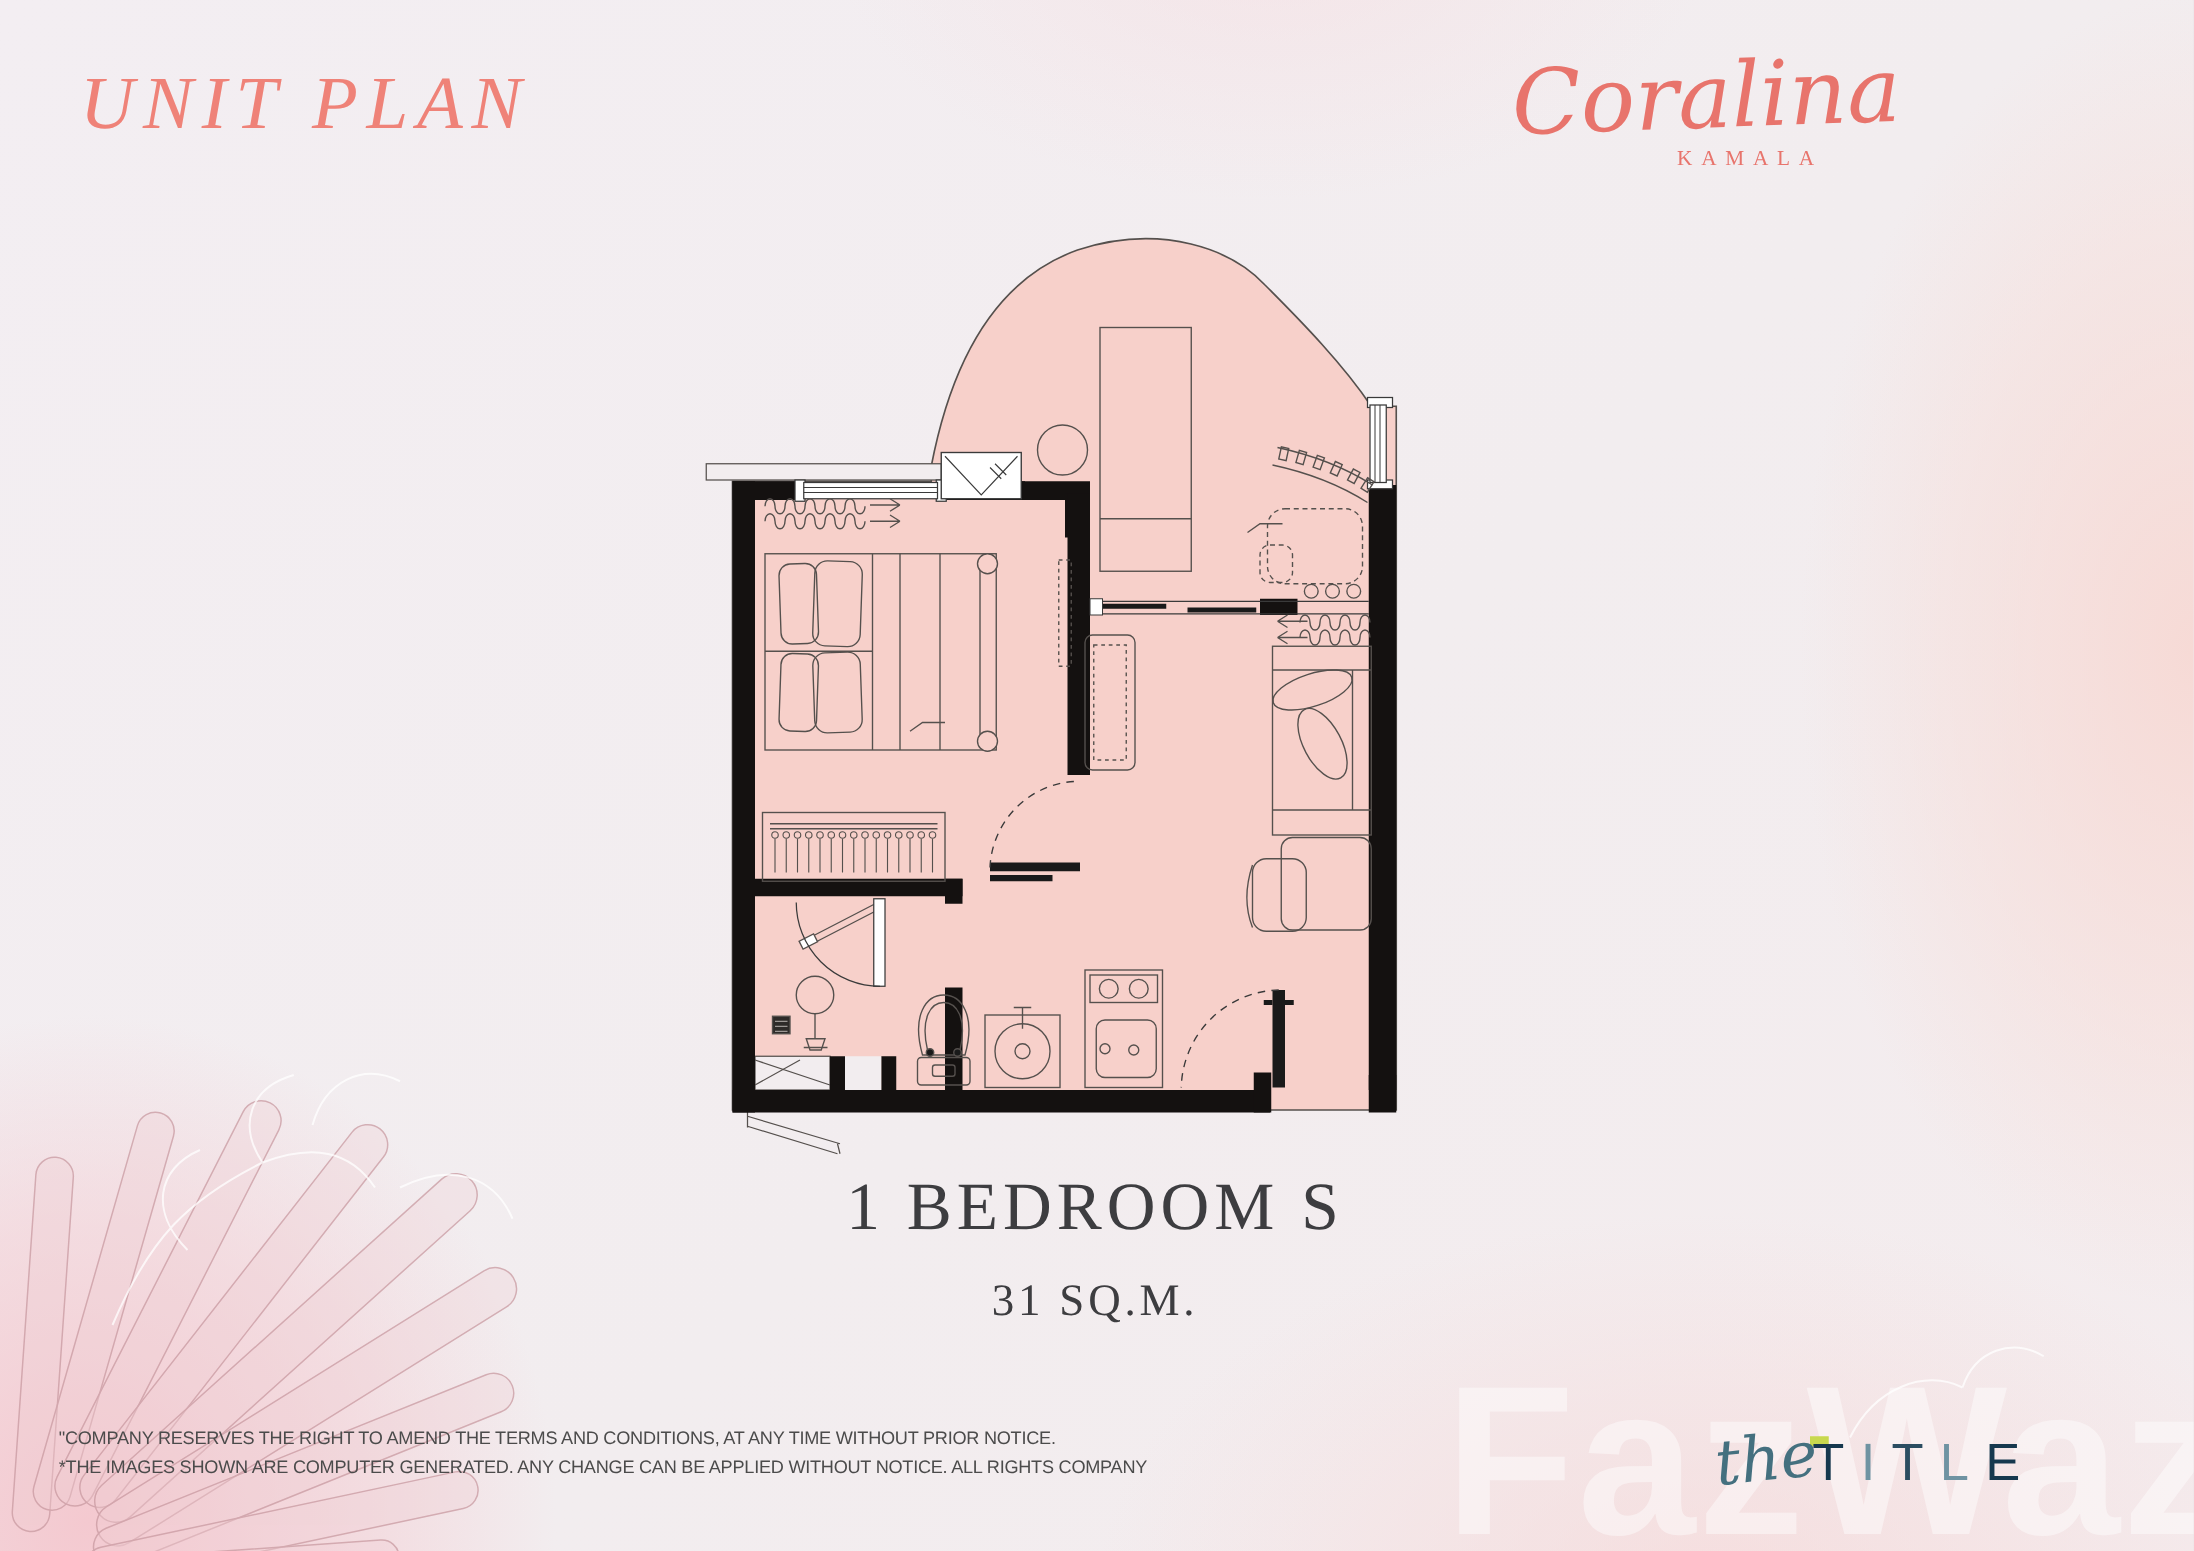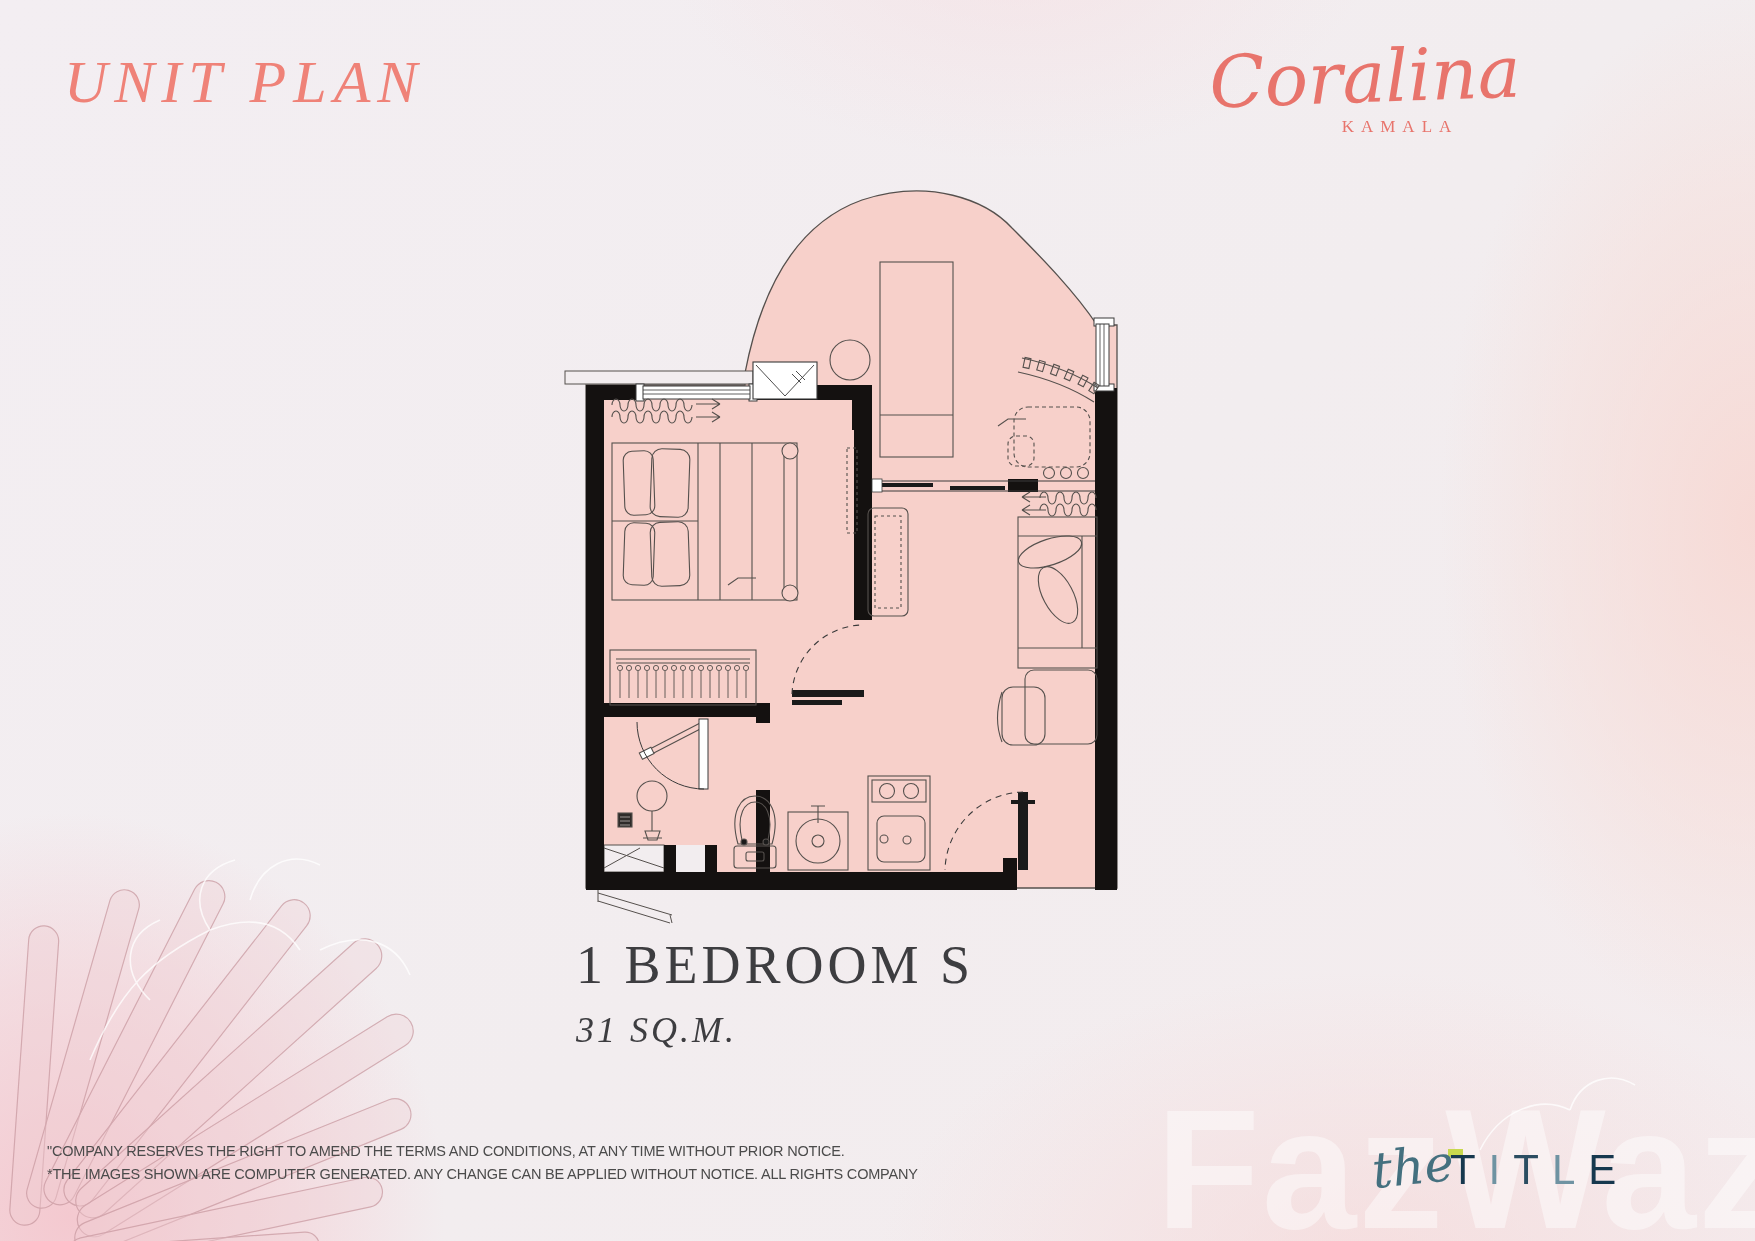--- a/index.html
+++ b/index.html
@@ -17,24 +17,24 @@
   svg{display:block;}
   
   .page-title{
     position:absolute;left:64px;top:48px;z-index:5;
     font-size:60px;letter-spacing:7px;color:var(--coral,#ef8278);font-weight:400;font-style:italic;
   }
   .brand{position:absolute;left:1200px;top:40px;width:330px;text-align:center;z-index:5;color:var(--coral-deep,#e8746c);}
   .brand-name{font-family:"DejaVu Serif",serif;font-style:italic;font-size:72px;line-height:1.05;transform:rotate(-2deg);}
   .brand-loc{font-size:17px;letter-spacing:7px;margin-top:1px;padding-left:70px;font-family:"Liberation Serif",serif;}
   
-  .unit-info{position:absolute;left:576px;top:938px;width:600px;text-align:left;z-index:5;color:#3d3d40;}
+  .unit-info{position:absolute;left:576px;top:938px;width:600px;text-align:center;z-index:5;color:#3d3d40;}
   .unit-type{font-size:54px;letter-spacing:4px;line-height:1.0;}
   .unit-code{font-size:34px;letter-spacing:3px;margin-top:14px;}
-  .unit-area{font-size:36px;letter-spacing:3px;margin-top:17px;font-style:italic;}
+  .unit-area{font-size:36px;letter-spacing:3px;margin-top:27px;}
   
   .disclaimer{position:absolute;left:47px;top:1140px;z-index:5;
     font-family:"Liberation Sans",sans-serif;font-size:14.5px;line-height:1.6;color:#4b4b4b;letter-spacing:-0.2px;}
   
   .watermark{position:absolute;right:-30px;bottom:-26px;z-index:2;
     font-family:"Liberation Sans",sans-serif;font-weight:bold;font-size:170px;letter-spacing:2px;
     color:rgba(255,255,255,.45);white-space:nowrap;}
   
   .dev-logo{position:absolute;left:1372px;top:1138px;z-index:5;display:flex;align-items:baseline;}
   .dev-prefix{font-family:"DejaVu Serif",serif;font-style:italic;font-size:50px;color:#44707f;

